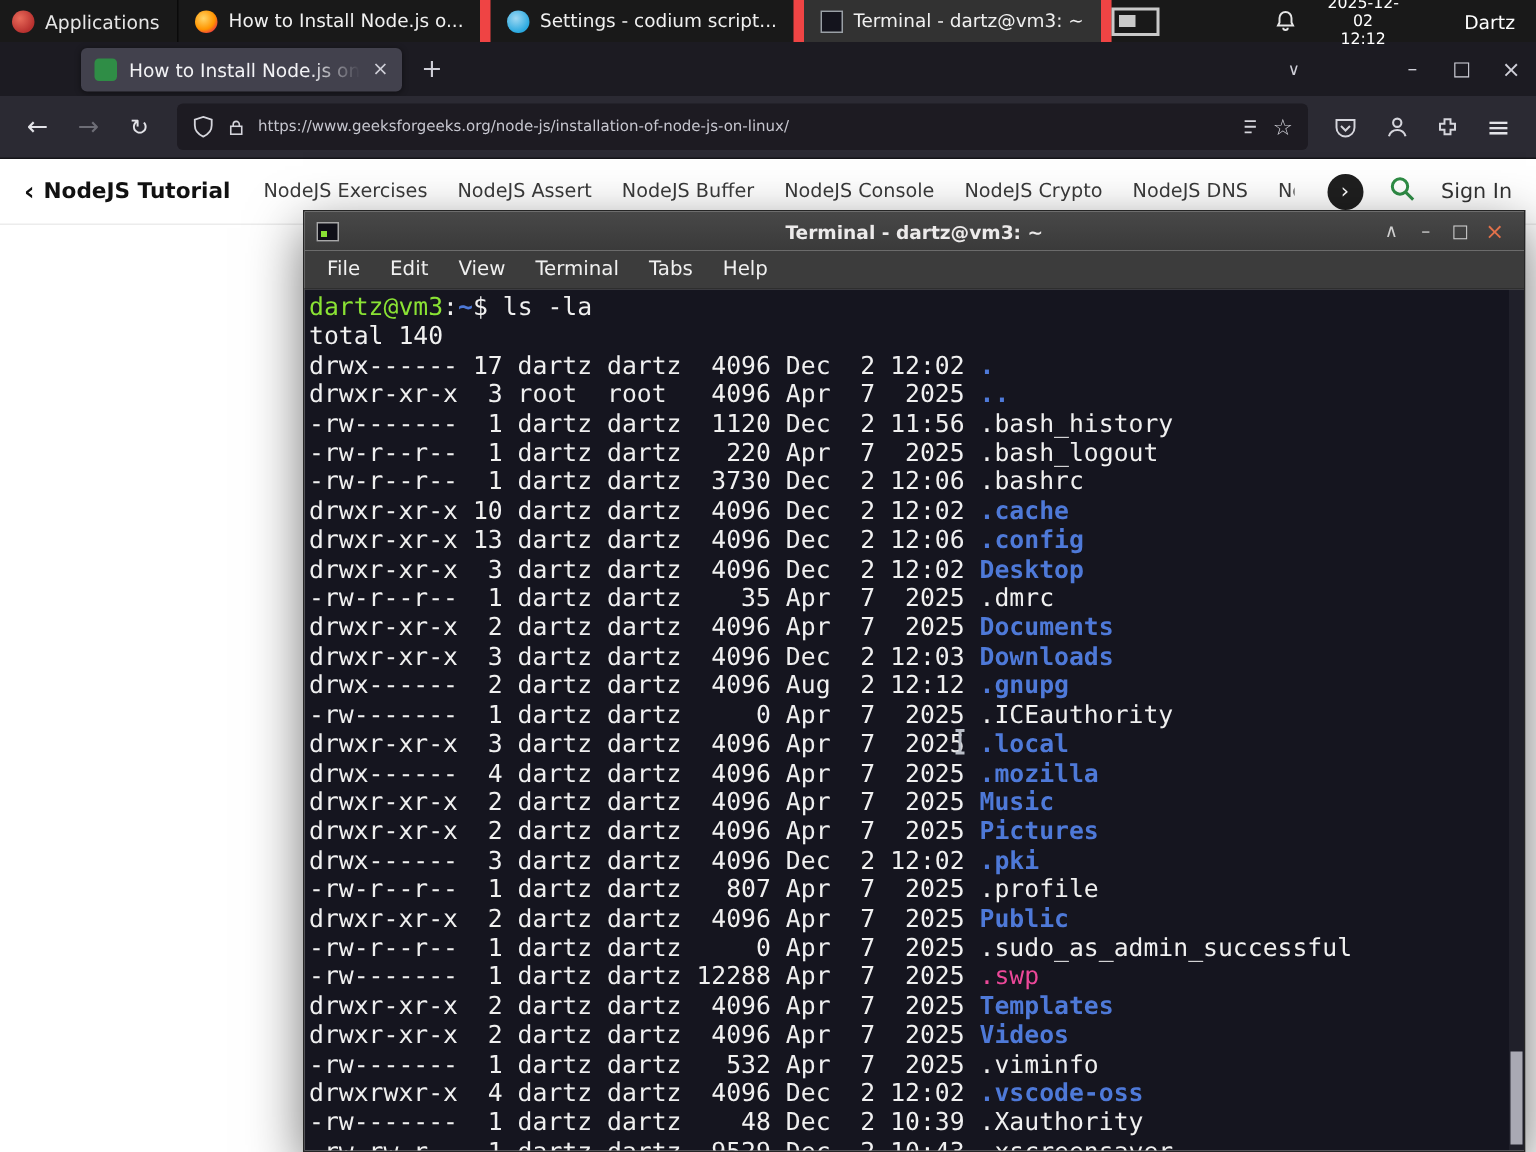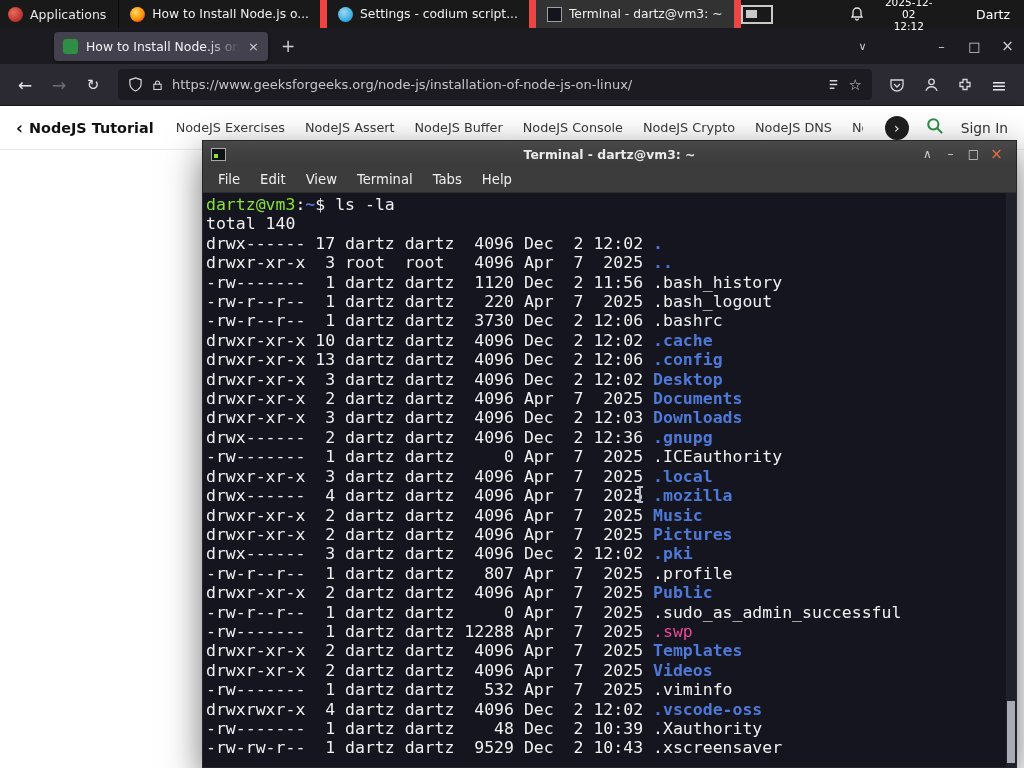--- a/index.html
+++ b/index.html
@@ -40,21 +40,21 @@
   .tbtn { width:33px; height:28px; display:flex; align-items:center; justify-content:center; font-size:13px; }
   .tbtn.tab-list { margin-right:46px; font-size:11px; }
   .tbtn.win-close { font-size:15px; }
 
   .navbar { height:42px; background:#2b2a33; display:flex; align-items:center; padding:0 8px; flex:0 0 auto; border-bottom:1px solid #151419; }
   .nav-btn { width:34px; height:32px; display:flex; align-items:center; justify-content:center; color:#e3e3e8; font-size:17px; border-radius:4px; flex:0 0 auto; }
   .nav-btn.fwd { color:#6d6d76; }
   .nav-btn.reload { font-size:15px; }
   .urlbar { flex:1; height:31px; background:#1d1b22; border-radius:4px; margin:0 8px; display:flex; align-items:center; gap:8px; padding:0 10px; min-width:0; }
   .urlbar svg { flex:0 0 auto; display:block; }
-  .url-text { flex:1; font-size:13px; color:#c6c6cf; white-space:nowrap; overflow:hidden; }
+  .url-text { flex:1; font-size:10px; color:#c6c6cf; white-space:nowrap; overflow:hidden; }
   .star-glyph { color:#d5d5dc; font-size:15px; }
   .menu-glyph { font-size:19px; }
 
   .content { position:relative; flex:1; background:#fff; overflow:hidden; }
   .gfg-nav { height:44px; background:#fff; border-bottom:1px solid #ececec; display:flex; align-items:center; padding:0 16px; gap:22px; color:#333; }
   .gfg-primary-wrap { display:flex; align-items:center; gap:6px; font-weight:bold; font-size:14.4px; color:#111; white-space:nowrap; }
   .gfg-chev { font-size:17px; font-weight:bold; }
   .gfg-links { display:flex; gap:20px; flex:1; overflow:hidden; }
   .gfg-link { font-size:12.8px; color:#3a3a3a; white-space:nowrap; text-decoration:none; }
   .gfg-right { display:flex; align-items:center; gap:16px; margin-left:auto; }
@@ -237,23 +237,24 @@
       <div>
 
       <div class="line"><span>drwx------ 17 dartz dartz  4096 Dec  2 12:02 </span><span class="t-dir">.</span></div>
           <div class="line"><span>drwxr-xr-x  3 root  root   4096 Apr  7  2025 </span><span class="t-dir">..</span></div>
           <div class="line"><span>-rw-------  1 dartz dartz  1120 Dec  2 11:56 </span><span class="t-file">.bash_history</span></div>
           <div class="line"><span>-rw-r--r--  1 dartz dartz   220 Apr  7  2025 </span><span class="t-file">.bash_logout</span></div>
           <div class="line"><span>-rw-r--r--  1 dartz dartz  3730 Dec  2 12:06 </span><span class="t-file">.bashrc</span></div>
           <div class="line"><span>drwxr-xr-x 10 dartz dartz  4096 Dec  2 12:02 </span><span class="t-dir">.cache</span></div>
           <div class="line"><span>drwxr-xr-x 13 dartz dartz  4096 Dec  2 12:06 </span><span class="t-dir">.config</span></div>
           <div class="line"><span>drwxr-xr-x  3 dartz dartz  4096 Dec  2 12:02 </span><span class="t-dir">Desktop</span></div>
+          <div class="line"><span>-rw-r--r--  1 dartz dartz    35 Apr  7  2025 </span><span class="t-file">.dmrc</span></div>
           <div class="line"><span>drwxr-xr-x  2 dartz dartz  4096 Apr  7  2025 </span><span class="t-dir">Documents</span></div>
           <div class="line"><span>drwxr-xr-x  3 dartz dartz  4096 Dec  2 12:03 </span><span class="t-dir">Downloads</span></div>
-          <div class="line"><span>drwx------  2 dartz dartz  4096 Dec  2 12:36 </span><span class="t-dir">.gnupg</span></div>
+          <div class="line"><span>drwx------  2 dartz dartz  4096 Aug  2 12:12 </span><span class="t-dir">.gnupg</span></div>
           <div class="line"><span>-rw-------  1 dartz dartz     0 Apr  7  2025 </span><span class="t-file">.ICEauthority</span></div>
           <div class="line"><span>drwxr-xr-x  3 dartz dartz  4096 Apr  7  2025 </span><span class="t-dir">.local</span></div>
           <div class="line"><span>drwx------  4 dartz dartz  4096 Apr  7  2025 </span><span class="t-dir">.mozilla</span></div>
           <div class="line"><span>drwxr-xr-x  2 dartz dartz  4096 Apr  7  2025 </span><span class="t-dir">Music</span></div>
           <div class="line"><span>drwxr-xr-x  2 dartz dartz  4096 Apr  7  2025 </span><span class="t-dir">Pictures</span></div>
           <div class="line"><span>drwx------  3 dartz dartz  4096 Dec  2 12:02 </span><span class="t-dir">.pki</span></div>
           <div class="line"><span>-rw-r--r--  1 dartz dartz   807 Apr  7  2025 </span><span class="t-file">.profile</span></div>
           <div class="line"><span>drwxr-xr-x  2 dartz dartz  4096 Apr  7  2025 </span><span class="t-dir">Public</span></div>
           <div class="line"><span>-rw-r--r--  1 dartz dartz     0 Apr  7  2025 </span><span class="t-file">.sudo_as_admin_successful</span></div>
           <div class="line"><span>-rw-------  1 dartz dartz 12288 Apr  7  2025 </span><span class="t-dim">.swp</span></div>

